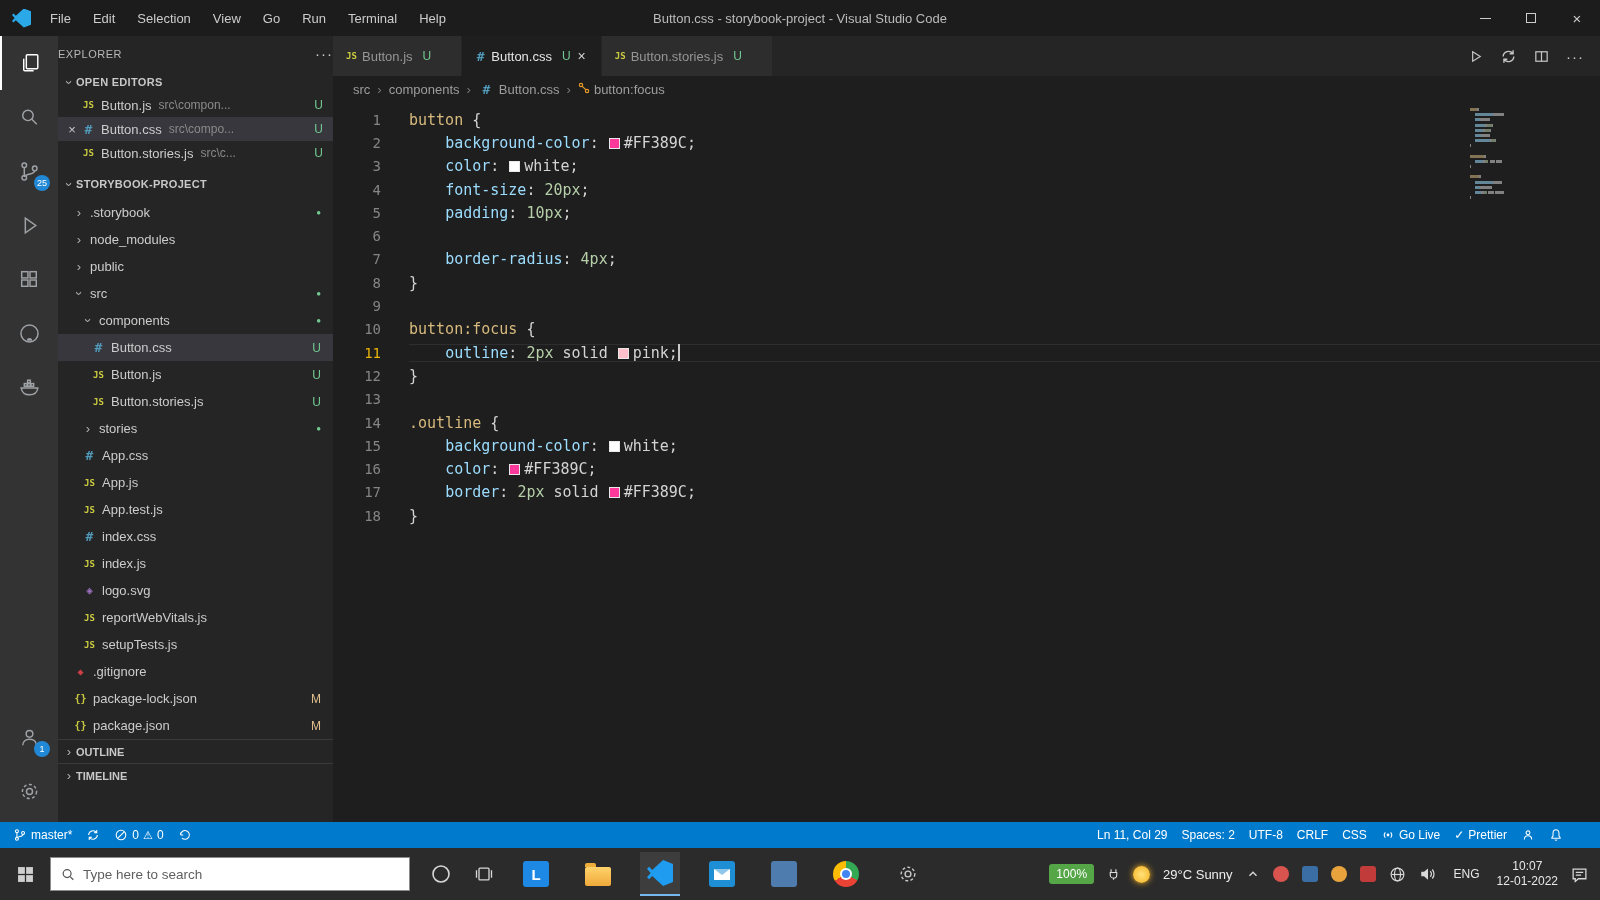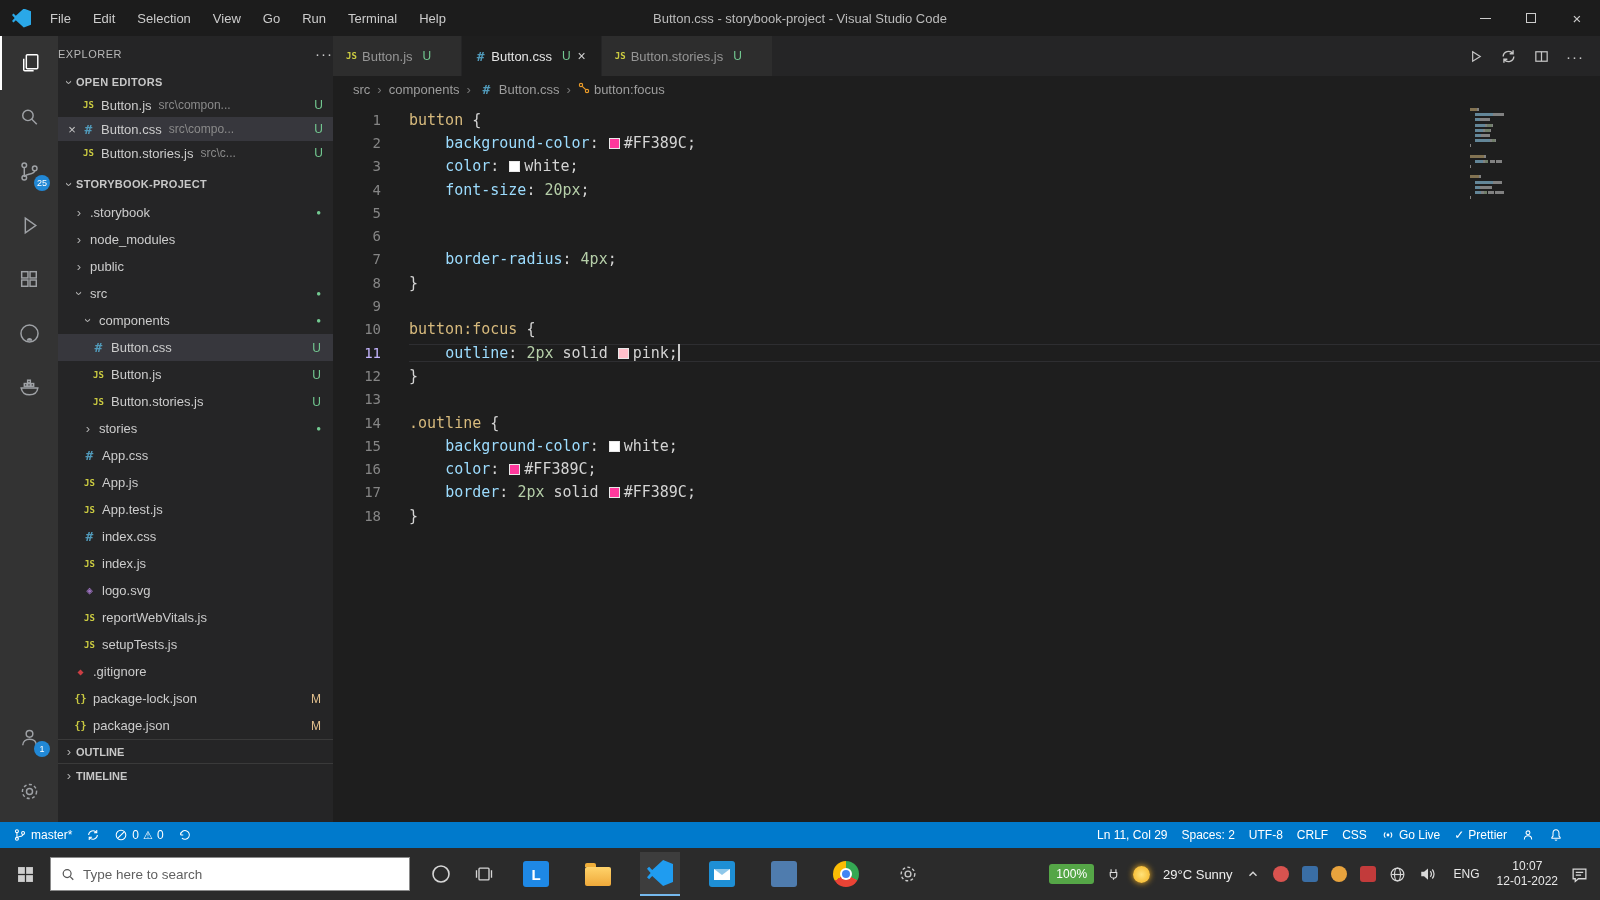--- a/index.html
+++ b/index.html
@@ -65,21 +65,21 @@
 .ed-actions{margin-left:auto;display:flex;align-items:center;gap:16px;padding-right:16px;color:#c5c5c5}
 .ed-actions svg{width:17px;height:17px;stroke:currentColor;fill:none;stroke-width:1.3}
 .ed-more{font-size:15px;letter-spacing:1px}
 .breadcrumbs{height:26px;display:flex;align-items:center;font-size:13px;color:#9d9d9d;padding-left:20px;gap:7px;flex:none}
 .bc-item{display:flex;align-items:center;gap:4px}
 .bc-sep{color:#767676}
 .code-wrap{flex:1;position:relative;overflow:hidden;font-family:"DejaVu Sans Mono",monospace}
 .code{padding-top:6px}
 .cline{display:flex;height:23.3px;align-items:center;font-size:15px}
 .lnum{width:76px;text-align:right;padding-right:28px;color:#858585;font-size:14px;flex:none}
-.cline.current .lnum{color:#c4b5fd}
+.cline.current .lnum{color:#eab308}
 .ltext{white-space:pre;flex:1}
 .cline.current .ltext{box-shadow:inset 0 1px 0 #2e2e31,inset 0 -1px 0 #2e2e31}
 .tk-sel{color:#d7ba7d}
 .tk-prop{color:#9cdcfe}
 .tk-pl{color:#d4d4d4}
 .tk-num{color:#b5cea8}
 .tk-val{color:#d4d4d4}
 .swatch{display:inline-block;width:11px;height:11px;border:1px solid #e8e8e8;margin:0 4px 0 1px;vertical-align:-1px}
 .cursor{display:inline-block;width:2px;height:17px;background:#c8c8c8;vertical-align:-3px}
 .minimap{position:absolute;top:6px;right:18px;width:112px}
@@ -427,20 +427,21 @@
             <div class="cline">
               <span class="lnum">3</span>
               <span class="ltext"><span class="tk-pl">    </span><span class="tk-prop">color</span><span class="tk-pl">: </span><span class="swatch" style="background: rgb(255, 255, 255);"></span><span class="tk-val">white</span><span class="tk-pl">;</span></span>
             </div>
             <div class="cline">
               <span class="lnum">4</span>
               <span class="ltext"><span class="tk-pl">    </span><span class="tk-prop">font-size</span><span class="tk-pl">: </span><span class="tk-num">20px</span><span class="tk-pl">;</span></span>
             </div>
             <div class="cline">
               <span class="lnum">5</span>
+              <span class="ltext"><span class="tk-pl">    </span><span class="tk-prop">padding</span><span class="tk-pl">: </span><span class="tk-num">10px</span><span class="tk-pl">;</span></span>
             </div>
             <div class="cline">
               <span class="lnum">6</span>
             </div>
             <div class="cline">
               <span class="lnum">7</span>
               <span class="ltext"><span class="tk-pl">    </span><span class="tk-prop">border-radius</span><span class="tk-pl">: </span><span class="tk-num">4px</span><span class="tk-pl">;</span></span>
             </div>
             <div class="cline">
               <span class="lnum">8</span>

